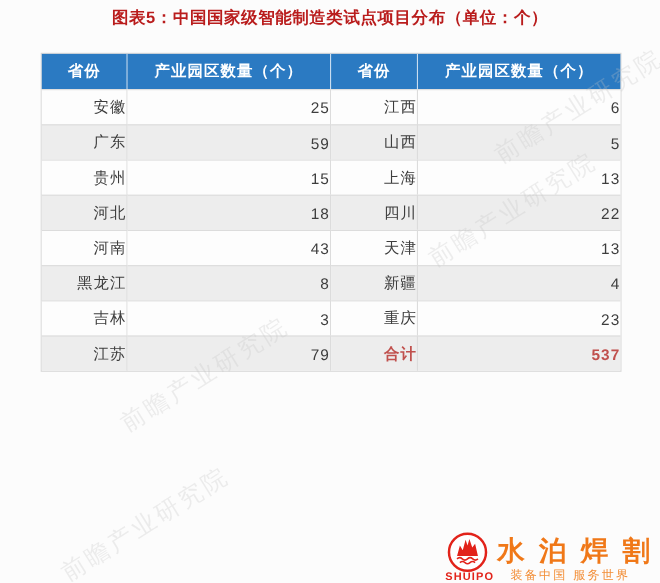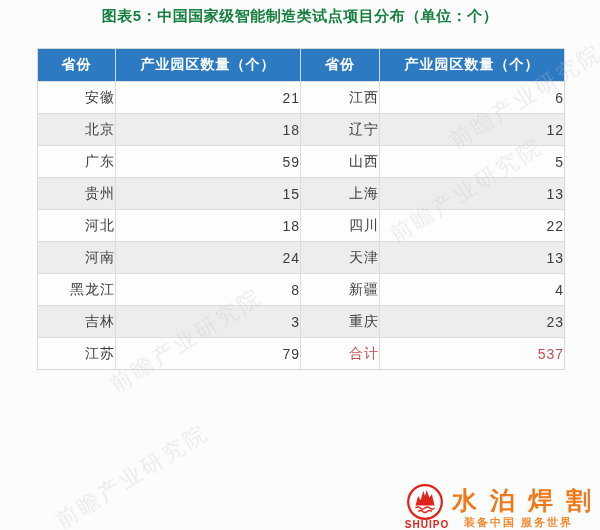--- a/index.html
+++ b/index.html
@@ -16,21 +16,21 @@
   html,body{margin:0;padding:0;}
   body{
     width:600px;height:530px;position:relative;overflow:hidden;
     background:#fcfcfc;
     font-family:"Liberation Sans","DejaVu Sans",sans-serif;
     color:var(--text-dark);
   }
   .title{
     position:absolute;top:7px;left:0;width:600px;
     text-align:center;font-size:15px;font-weight:bold;
-    color:#15803d;letter-spacing:0.5px;
+    color:#b91c1c;letter-spacing:0.5px;
   }
   table.data{
     position:absolute;left:37px;top:48px;width:526px;
     border-collapse:separate;border-spacing:0;table-layout:fixed;
     border:1px solid #d7d7d7;
     font-size:14px;
   }
   th{
     background:var(--header-bg);color:#fff;font-weight:bold;
     height:32px;letter-spacing:1px;
@@ -41,21 +41,21 @@
   td{
     height:31px;text-align:right;padding:0;
     border-right:1px solid var(--grid-line);
     border-top:1px solid var(--grid-line);
     color:var(--text-dark);
     letter-spacing:1px;
   }
   td:last-child{border-right:none;}
   tbody tr:nth-child(odd) td{background:var(--stripe-white);}
   tbody tr:nth-child(even) td{background:var(--stripe-gray);}
-  td.total{color:var(--total-red);font-weight:400;}
+  td.total{color:var(--total-red);font-weight:700;}
   
   .wm{
     position:absolute;
     transform:rotate(-32deg);transform-origin:left center;
     color:var(--wm-gray);opacity:.28;
     font-size:22px;letter-spacing:3px;white-space:nowrap;
     pointer-events:none;user-select:none;z-index:3;
   }
   
   .shuipo{
@@ -67,21 +67,21 @@
     position:absolute;left:4px;top:38px;width:58px;text-align:center;
     color:var(--logo-red);font-weight:bold;font-size:10px;letter-spacing:1px;
   }
   .shuipo .name{
     position:absolute;left:58px;top:3px;
     color:var(--logo-orange);font-weight:bold;font-size:25px;
     letter-spacing:13px;white-space:nowrap;
   }
   .shuipo .slogan{
     position:absolute;left:70px;top:34px;
-    color:#f28d35;font-weight:bold;font-size:11px;letter-spacing:2px;
+    color:#f28d35;font-weight:normal;font-size:11px;letter-spacing:2px;
     white-space:nowrap;
   }
 </style>
 </head>
 <body>
 
 <div class="title">图表5：中国国家级智能制造类试点项目分布（单位：个）</div>
 
 <table class="data">
   <colgroup>
@@ -94,29 +94,23 @@
     <tr>
       <th>省份</th>
       <th>产业园区数量（个）</th>
       <th>省份</th>
       <th>产业园区数量（个）</th>
     </tr>
   </thead>
   <tbody>
       <tr>
         <td>安徽</td>
-        <td>21</td>
+        <td>25</td>
         <td>江西</td>
         <td>6</td>
-      </tr>
-      <tr>
-        <td>北京</td>
-        <td>18</td>
-        <td>辽宁</td>
-        <td>12</td>
       </tr>
       <tr>
         <td>广东</td>
         <td>59</td>
         <td>山西</td>
         <td>5</td>
       </tr>
       <tr>
         <td>贵州</td>
         <td>15</td>
@@ -124,21 +118,21 @@
         <td>13</td>
       </tr>
       <tr>
         <td>河北</td>
         <td>18</td>
         <td>四川</td>
         <td>22</td>
       </tr>
       <tr>
         <td>河南</td>
-        <td>24</td>
+        <td>43</td>
         <td>天津</td>
         <td>13</td>
       </tr>
       <tr>
         <td>黑龙江</td>
         <td>8</td>
         <td>新疆</td>
         <td>4</td>
       </tr>
       <tr>

